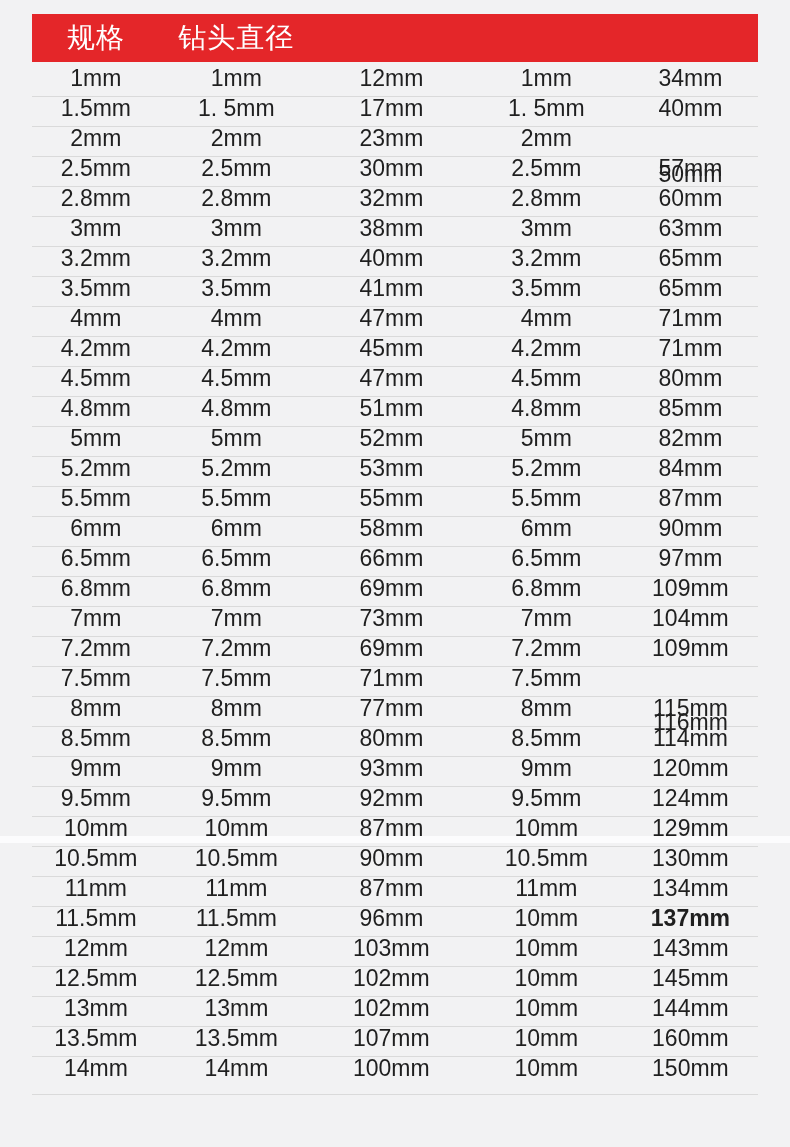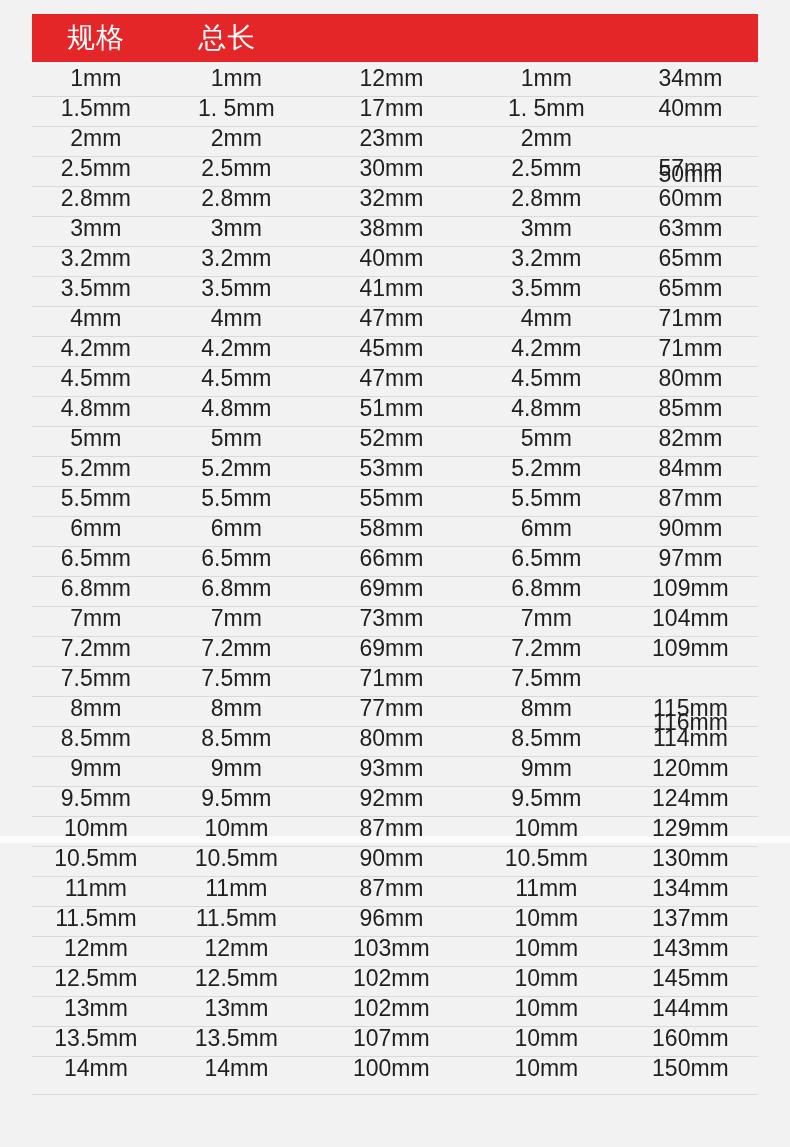--- a/index.html
+++ b/index.html
@@ -53,21 +53,21 @@
     background: var(--bottom-strip);
   }
 </style>
 </head>
 <body>
 
 <div class="page">
   <div class="spec-table">
     <div class="thead" id="thead">
         <div class="hcell" style="width: 17.6%;">规格</div>
-        <div class="hcell" style="width: 18.6%;">总长</div>
+        <div class="hcell" style="width: 21.1%;">钻头直径</div>
       </div>
     <div class="tbody" id="tbody">
         <div class="trow">
           <div class="cell" style="width: 17.6%;">1mm</div>
           <div class="cell" style="width: 21.1%;">1mm</div>
           <div class="cell" style="width: 21.6%;">12mm</div>
           <div class="cell" style="width: 21.1%;">1mm</div>
           <div class="cell" style="width: 18.6%;">34mm</div>
         </div>
         <div class="trow">
@@ -257,21 +257,21 @@
           <div class="cell" style="width: 21.1%;">11mm</div>
           <div class="cell" style="width: 21.6%;">87mm</div>
           <div class="cell" style="width: 21.1%;">11mm</div>
           <div class="cell" style="width: 18.6%;">134mm</div>
         </div>
         <div class="trow">
           <div class="cell" style="width: 17.6%;">11.5mm</div>
           <div class="cell" style="width: 21.1%;">11.5mm</div>
           <div class="cell" style="width: 21.6%;">96mm</div>
           <div class="cell" style="width: 21.1%;">10mm</div>
-          <div class="cell" style="width: 18.6%;">137mm</div>
+          <div class="cell" style="width: 18.6%; font-weight: bold;">137mm</div>
         </div>
         <div class="trow">
           <div class="cell" style="width: 17.6%;">12mm</div>
           <div class="cell" style="width: 21.1%;">12mm</div>
           <div class="cell" style="width: 21.6%;">103mm</div>
           <div class="cell" style="width: 21.1%;">10mm</div>
           <div class="cell" style="width: 18.6%;">143mm</div>
         </div>
         <div class="trow">
           <div class="cell" style="width: 17.6%;">12.5mm</div>

